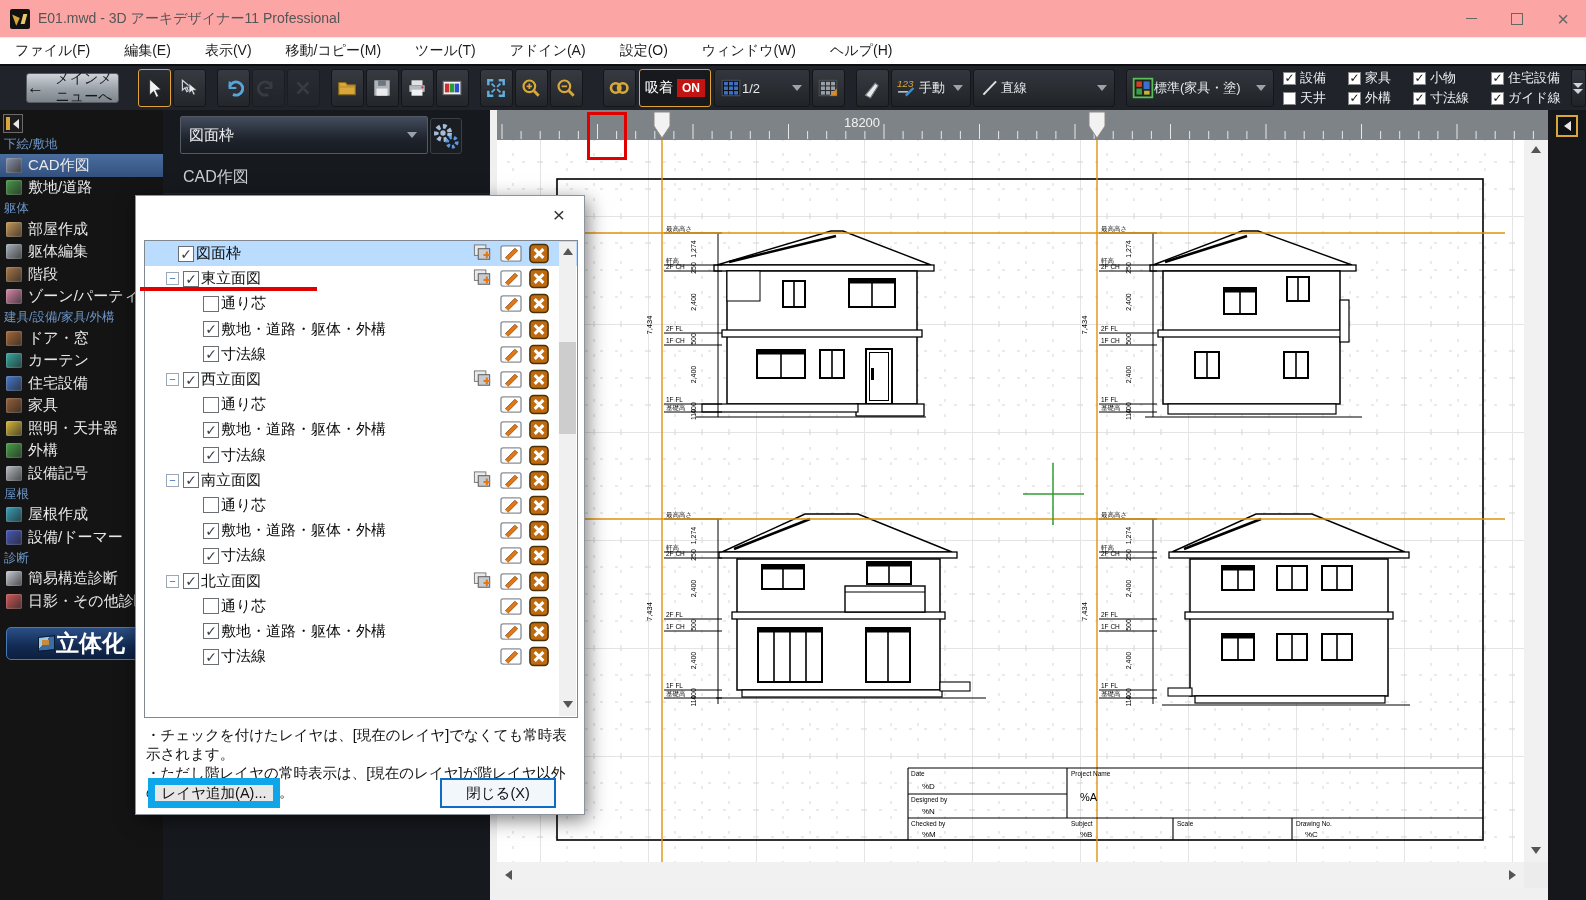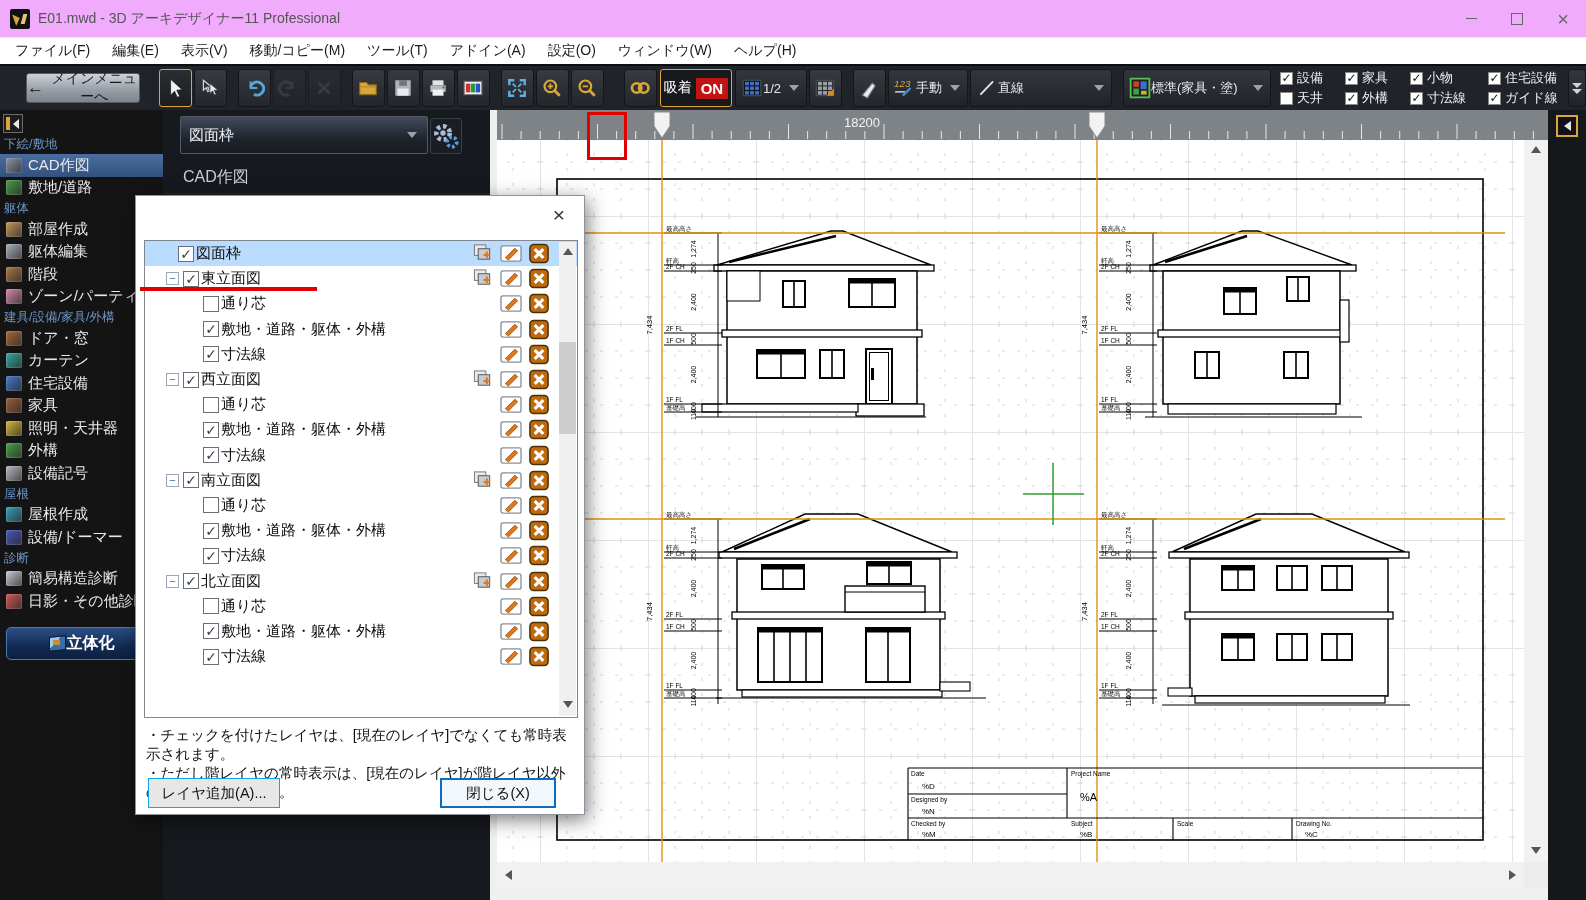--- a/index.html
+++ b/index.html
@@ -1,33 +1,33 @@
 <!DOCTYPE html>
 <html><head>
 <meta charset="utf-8">
 <style>
   * { margin:0; padding:0; box-sizing:border-box; }
   html,body { width:1586px; height:900px; overflow:hidden; background:#fff;
     font-family:"Liberation Sans","DejaVu Sans",sans-serif; }
   #win { position:relative; width:1586px; height:900px; background:#1b1e22; overflow:hidden; }
 
   
-  #titlebar { position:absolute; left:0; top:0; width:100%; height:38px; background:#f0abfc; display:flex; align-items:center; border-bottom:1px solid #eee;}
+  #titlebar { position:absolute; left:0; top:0; width:100%; height:38px; background:#fca5a5; display:flex; align-items:center; border-bottom:1px solid #eee;}
   #appicon { width:20px; height:20px; margin:0 8px 0 10px; background:#111; border-radius:2px; position:relative; }
   #appicon:before { content:""; position:absolute; left:4px; top:4px; border-left:6px solid #d8a63a; border-top:6px solid transparent; border-bottom:6px solid transparent; transform:rotate(-20deg);}
   #appicon:after { content:""; position:absolute; right:4px; top:5px; width:4px; height:10px; background:#e8c86a; transform:skewX(-15deg);}
   #wtitle { color:#555; font-size:14px; }
   #wctrl { margin-left:auto; display:flex; }
   .wc { width:46px; height:36px; display:flex; align-items:center; justify-content:center; color:#666; font-size:15px;}
   .wc-min:after{content:""; width:11px; border-top:1px solid #666;}
   .wc-max:after{content:""; width:10px; height:10px; border:1px solid #666;}
   .wc-close:after{content:"\00D7"; font-size:20px; line-height:10px;}
 
   
-  #menubar { position:absolute; left:0; top:38px; width:100%; height:26px; background:#fff; display:flex; align-items:center; padding-left:4px;}
+  #menubar { position:absolute; left:0; top:38px; width:100%; height:26px; background:#fff; display:flex; align-items:center; padding-left:4px;gap:12px;}
   .menuitem { padding:0 11px; font-size:14px; color:#1b1b1b; height:100%; display:flex; align-items:center;}
 
   
   #toolbar { position:absolute; left:0; top:64px; width:100%; height:46px; background:#202329;
     border-top:2px solid #0d0e10; display:flex; align-items:center; }
   #mainmenu-btn { margin-left:26px; width:168px; height:30px; border-radius:3px; border:1px solid #565b62;
     background:linear-gradient(#ced2d8,#9aa0a8 55%,#7e848c); color:#14171c; font-size:14px;
     display:flex; align-items:center; justify-content:center; gap:6px; }
   #mainmenu-btn .arr { font-size:17px; }
   .tbtn { width:33px; height:38px; margin:0 1px; border-radius:3px; border:1px solid #141619;
@@ -35,42 +35,42 @@
   .tbtn.sel { border:1.5px solid #e2a23a; background:linear-gradient(#2a2d33,#1b1d21);}
   .tbtn.dis { opacity:.4; }
   .tbtn svg { width:22px; height:22px; }
   .tgap { width:9px; flex:none;}
   .tdrop { height:38px; margin:0 1px; border-radius:3px; border:1px solid #141619;
     background:linear-gradient(#33363c,#202328); display:flex; align-items:center; color:#e6e9ec; font-size:13px; padding:0 5px; flex:none;}
   .tdrop svg{ width:22px; height:22px; flex:none;}
   .chev { width:0; height:0; border-left:5px solid transparent; border-right:5px solid transparent; border-top:6px solid #9aa2ac; margin-left:auto; margin-right:2px;}
   #snap-btn { width:72px; height:38px; margin:0 2px; border:1.5px solid #e2a23a; border-radius:3px;
     background:#17191d; display:flex; align-items:center; justify-content:center; gap:4px; color:#fff; font-size:14px; flex:none;}
-  #snap-on { background:#c31414; color:#fff; font-size:15px; font-weight:bold; padding:2px 5px; }
+  #snap-on { background:#c31414; color:#fff; font-size:12px; font-weight:bold; padding:2px 5px; }
   #tb-checks { margin-left:8px; display:grid; grid-template-columns:repeat(4,auto); grid-auto-flow:row; column-gap:22px; row-gap:2px; }
   .tcb { display:flex; align-items:center; gap:4px; color:#eef1f4; font-size:13px; white-space:nowrap;}
   .tcb .box { width:13px; height:13px; background:#fff; border:1px solid #888; display:flex; align-items:center; justify-content:center; font-size:12px; color:#111; line-height:1;}
   #more-btn { width:26px; height:38px; margin-left:10px; border:1px solid #141619; border-radius:3px;
     background:linear-gradient(#33363c,#202328); display:flex; flex-direction:column; align-items:center; justify-content:center; gap:1px;}
   .chv2 { width:0;height:0;border-left:5px solid transparent;border-right:5px solid transparent;border-top:5px solid #cfd4da;}
 
   
   #main { position:absolute; left:0; top:110px; width:1586px; height:790px; }
 
   
   #sidebar { position:absolute; left:0; top:0; width:163px; height:790px; background:#141414; overflow:hidden;}
   #collapse-l { margin:4px 0 2px 3px; width:20px; height:19px; background:#1c1c1c; border:1px solid #6a6a6a; display:flex; align-items:center; position:relative;}
   #collapse-l:before{content:""; position:absolute; left:2px; top:2px; bottom:2px; width:4px; background:#d8a63a;}
   #collapse-l:after{content:""; margin-left:9px; width:0;height:0;border-top:5px solid transparent;border-bottom:5px solid transparent;border-right:6px solid #e8e8e8;}
   .sb-header { height:19px; display:flex; align-items:center; padding-left:4px; color:#6d96c8; font-size:12.5px; white-space:nowrap; overflow:hidden;}
   .sb-item { height:22.5px; display:flex; align-items:center; gap:6px; padding-left:6px; color:#e8e8e8; font-size:15px; white-space:nowrap; overflow:hidden;}
   .sb-item.sel { background:linear-gradient(#4a6da0,#33517e); }
   .sb-ic { width:16px; height:15px; border-radius:2px; flex:none; box-shadow:inset 0 0 2px rgba(255,255,255,.5);}
   #solid-btn { margin:14px 6px 0 6px; height:33px; border-radius:5px; border:1.5px solid #4a7ab5;
-    background:linear-gradient(#2a4f86,#122a52 60%,#0d1f3e); color:#fff; font-size:16px; font-weight:bold;
+    background:linear-gradient(#2a4f86,#122a52 60%,#0d1f3e); color:#fff; font-size:23px; font-weight:bold;
     display:flex; align-items:center; justify-content:center; gap:1px;}
   .cube { width:17px; height:15px; position:relative;}
   .cube:before{content:""; position:absolute; inset:0; background:linear-gradient(135deg,#9ecbe8 40%,#3a6ea5 40%); border:1px solid #0c1c30; transform:skewY(-6deg);}
   .cube:after{content:""; position:absolute; left:4px; top:4px; width:7px; height:5px; background:#c98a3a;}
 
   
   #subpanel { position:absolute; left:163px; top:0; width:327px; height:790px; background:#16191e; }
   #layer-drop { position:absolute; left:17px; top:6px; width:248px; height:38px; border:1px solid #555a62; border-radius:2px;
     background:linear-gradient(#434c5e,#1f242c 60%,#171b21); color:#f2f4f6; font-size:15px; display:flex; align-items:center; padding:0 8px;}
   #gear-btn { position:absolute; left:267px; top:8px; width:32px; height:36px; border:1px solid #3a3f46; border-radius:3px; background:#1a1d22; display:flex; align-items:center; justify-content:center;}
@@ -112,21 +112,21 @@
   .lrow.sel { background:#b9dcff; }
   .exp { width:13px; height:13px; border:1px solid #9aa7b8; background:#fff; color:#3a6ea5; font-size:11px; line-height:10px; text-align:center; flex:none; margin-right:4px;}
   .cb { width:16px; height:16px; border:1.5px solid #6a6f75; background:#fff; flex:none; display:flex; align-items:center; justify-content:center; font-size:14px; color:#3a3f45;}
   .lbl { margin-left:2px; font-size:15px; color:#0a0a0a; white-space:nowrap;}
   .slots { margin-left:auto; display:flex; margin-right:24px;}
   .slot { width:28px; height:22px; display:flex; align-items:center; justify-content:center;}
   .slot svg { width:24px; height:21px;}
   #dlg-scroll { position:absolute; right:1px; top:1px; width:17px; height:474px; background:#f0f0f0;}
   #dlg-thumb { position:absolute; left:0; top:100px; width:17px; height:92px; background:#cdcdcd;}
   #dlg-note { position:absolute; left:10px; top:530px; width:430px; font-size:14.5px; color:#111; line-height:1.32;}
-  .dbtn { position:absolute; height:30px; background:#e7e7e7; border:1px solid #0ea5e9; font-size:14.5px; color:#111;
+  .dbtn { position:absolute; height:30px; background:#e7e7e7; border:7px solid #0ea5e9; font-size:14.5px; color:#111;
     display:flex; align-items:center; justify-content:center;}
   #btn-add { left:12px; top:582px; width:132px;}
   #btn-close { left:304px; top:582px; width:116px; border:2px solid #0f6cc4; background:#f2f7fc;}
   #red-underline { position:absolute; left:4px; top:91px; width:177px; height:4px; background:#e00000; z-index:5;}
 
   
   #gear-anno { position:absolute; left:424px; top:2px; width:40px; height:48px; border:3px solid #e00000; z-index:50;}
 </style>
 </head>
 <body>
@@ -247,21 +247,21 @@
       <div class="tbtn ">
         <svg viewBox="0 0 20 20">
           <circle cx="7" cy="10" r="4.3" fill="none" stroke="#d8a838" stroke-width="2.4"></circle>
           <circle cx="13.4" cy="10" r="4.3" fill="none" stroke="#d8a838" stroke-width="2.4"></circle>
         </svg>
       </div>
       <div id="snap-btn">
         <span>吸着</span>
         <span id="snap-on">ON</span>
       </div>
-      <div class="tdrop" style="width:72px">
+      <div class="tdrop" style="width:96px">
         <svg viewBox="0 0 20 20">
           <rect x="2" y="3" width="16" height="14" fill="#0e1116" stroke="#4a4f55"></rect>
           <g fill="#3d6fc2">
             <rect x="3.6" y="4.4" width="3.6" height="3.2"></rect>
             <rect x="8.2" y="4.4" width="3.6" height="3.2"></rect>
             <rect x="12.799999999999999" y="4.4" width="3.6" height="3.2"></rect>
             <rect x="3.6" y="8.600000000000001" width="3.6" height="3.2"></rect>
             <rect x="8.2" y="8.600000000000001" width="3.6" height="3.2"></rect>
             <rect x="12.799999999999999" y="8.600000000000001" width="3.6" height="3.2"></rect>
             <rect x="3.6" y="12.8" width="3.6" height="3.2"></rect>

